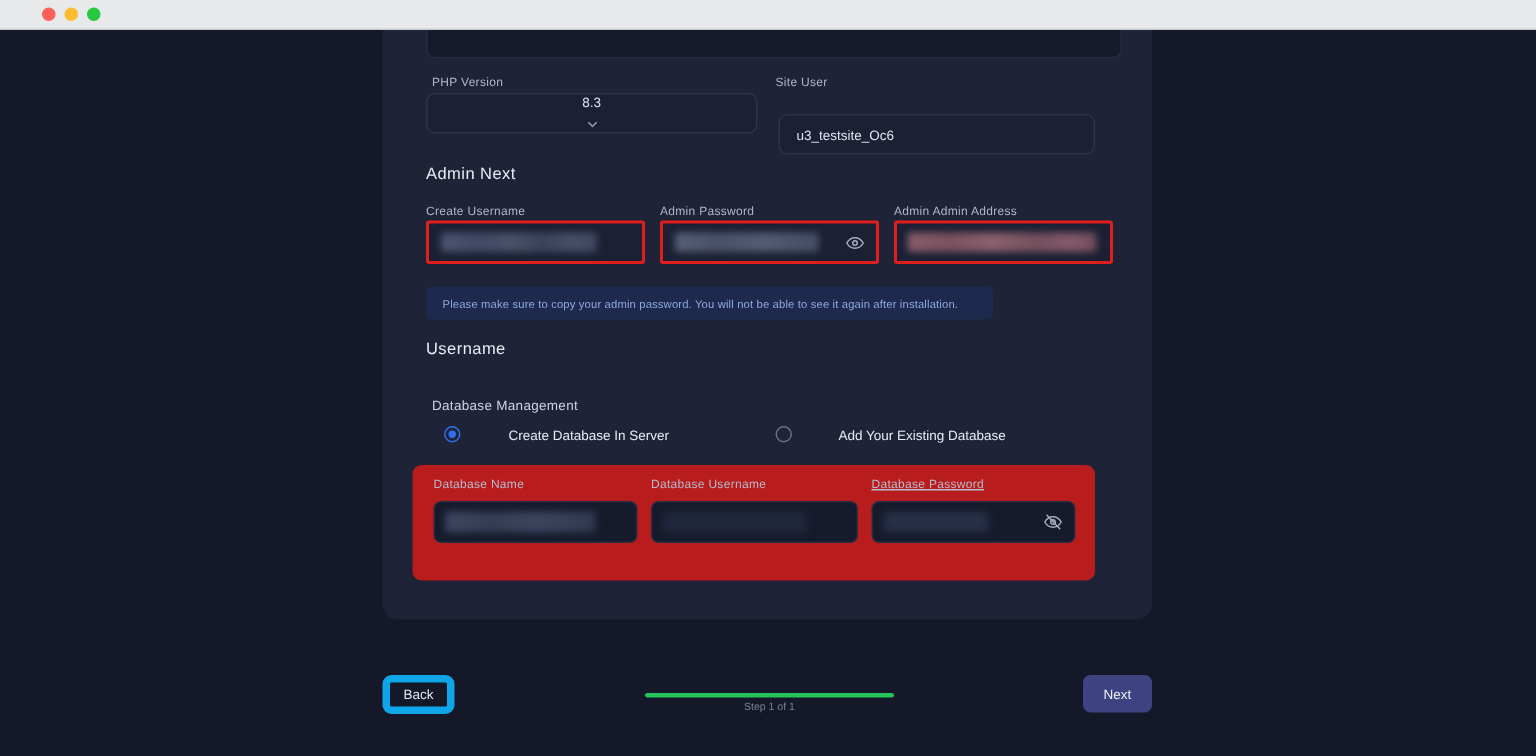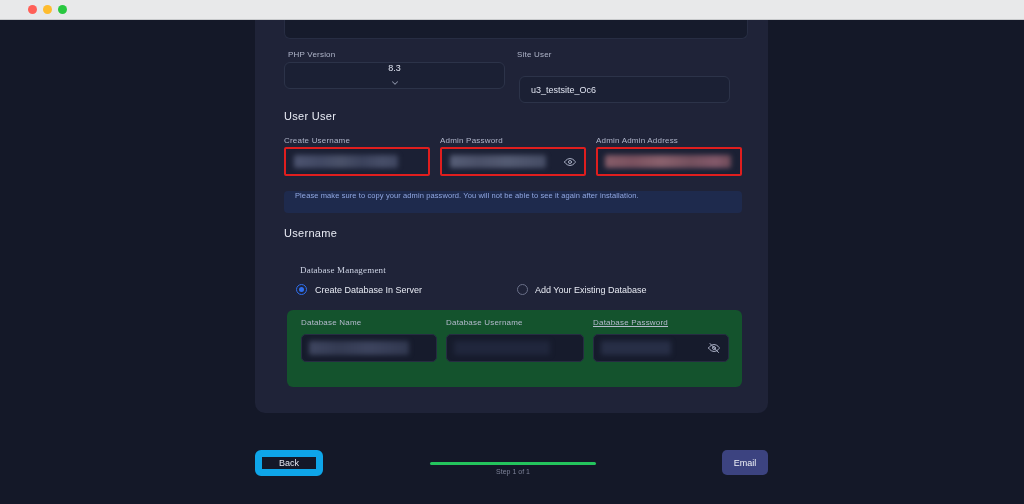--- a/index.html
+++ b/index.html
@@ -49,52 +49,52 @@
   .blob {
     position:absolute; top:6px; bottom:6px; border-radius:2px; filter:blur(2.5px);
   }
   .eye-btn {
     position:absolute; right:7px; top:50%; transform:translateY(-50%);
     width:14px; height:14px; display:flex; align-items:center; justify-content:center;
     cursor:pointer;
   }
 
   .notice {
-    position:absolute; left:29px; top:171px; width:458px; height:22px;
+    position:absolute; left:29px; top:171px; width:378px; height:22px;
     background:#1e2a4d; border-radius:4px;
-    display:flex; padding-left:11px;
+    display:flex; align-items:center; padding-left:11px;
     font-size:7.5px; color:#90a7e2; letter-spacing:.1px;
   }
 
   .radio-row { position:absolute; top:264px; left:0; width:100%; height:12px; }
   .radio {
     position:absolute; width:11px; height:11px; border-radius:50%; top:0;
   }
   .radio.checked { border:1px solid #2f6fed; }
   .radio.checked::after {
     content:""; position:absolute; left:2px; top:2px; width:5px; height:5px;
     border-radius:50%; background:#2f6fed;
   }
   .radio.unchecked { border:1px solid #6a7089; }
-  .radio-label { position:absolute; top:1px; font-size:9px; color:#e7eaf3; }
+  .radio-label { position:absolute; top:1px; font-size:9px; color:#e7eaf3;margin-left:24px; }
 
   .db-panel {
-    position:absolute; left:32px; top:290px; width:455px; height:77px;
-    background:#14532d; border-radius:6px;
+    position:absolute; left:20px; top:290px; width:455px; height:77px;
+    background:#b91c1c; border-radius:6px;
   }
   .db-panel .lbl { color:#b5bbce; }
   .db-field {
     position:absolute; top:24px; height:28px; background:#161b2c;
     border:1px solid #262c42; border-radius:5px; overflow:hidden;
   }
 
   
   .back-btn {
-    position:absolute; left:255px; top:450px; width:68px; height:26px;
-    background:transparent; border:7px solid #0ea5e9; border-radius:6px;
+    position:absolute; left:255px; top:450px; width:48px; height:26px;
+    background:transparent; border:5px solid #0ea5e9; border-radius:6px;
     display:flex; align-items:center; justify-content:center;
     font-size:9px; color:#e3e6ef; cursor:pointer;
   }
   .progress-bar {
     position:absolute; left:430px; top:462px; width:166px; height:3px;
     background:#24c45d; border-radius:2px;
   }
   .step-text {
     position:absolute; left:430px; top:468px; width:166px;
     text-align:center; font-size:7px; color:#7c8197;
@@ -128,21 +128,21 @@
           <path d="M6 9l6 6 6-6"></path>
         </svg>
     </span>
   </div>
 
   <div class="lbl" style="left:262px; top:30px;">Site User</div>
   <div class="field" style="left:264px; top:42px; width:211px;margin-top:14px;">
     <span>u3_testsite_Oc6</span>
   </div>
 
-  <div class="heading" style="left:29px; top:90px;">User User</div>
+  <div class="heading" style="left:29px; top:90px;">Admin Next</div>
 
   <div class="lbl" style="left:29px; top:116px;">Create Username</div>
   <div class="lbl" style="left:185px; top:116px;">Admin Password</div>
   <div class="lbl" style="left:341px; top:116px;">Admin Admin Address</div>
 
   <div class="admin-field" style="left:29px;">
     <div class="blob" style="left:8px; width:104px; background:linear-gradient(90deg,#4d5470 0%,#414863 25%,#4a5169 45%,#3b425c 65%,#474e68 85%,#3f4660 100%);"></div>
   </div>
   <div class="admin-field" style="left:185px;">
     <div class="blob" style="left:8px; width:96px; background:linear-gradient(90deg,#575e77 0%,#4a5068 30%,#545b73 60%,#454c64 100%);"></div>
@@ -156,21 +156,21 @@
   <div class="admin-field" style="left:341px;">
     <div class="blob" style="left:7px; width:126px; background:linear-gradient(90deg,#865d69 0%,#7a515f 22%,#8a616d 45%,#74505e 68%,#83596a 88%,#6e4b59 100%);"></div>
   </div>
 
   <div class="notice">
     <span>Please make sure to copy your admin password. You will not be able to see it again after installation.</span>
   </div>
 
   <div class="heading" style="left:29px; top:207px;">Username</div>
 
-  <div class="lbl" style="left:45px; top:245px; font-size:9px; color:#ccd2e3;font-family:Liberation Serif, serif;">Database Management</div>
+  <div class="lbl" style="left:33px; top:245px; font-size:9px; color:#ccd2e3;">Database Management</div>
 
   <div class="radio-row">
     <span class="radio checked" style="left:41px;"></span>
     <span class="radio-label" style="left:60px;">Create Database In Server</span>
     <span class="radio unchecked" style="left:262px;"></span>
     <span class="radio-label" style="left:280px;">Add Your Existing Database</span>
   </div>
 
   <div class="db-panel">
     <div class="lbl" style="left:14px; top:8px;">Database Name</div>
@@ -192,13 +192,13 @@
             <line x1="4" y1="3" x2="21" y2="21"></line>
           </svg>
       </span>
     </div>
   </div>
 </div>
 
 <button class="back-btn">Back</button>
 <div class="progress-bar"></div>
 <div class="step-text">Step 1 of 1</div>
-<button class="next-btn">Email</button>
+<button class="next-btn">Next</button>
 
 </body></html>

